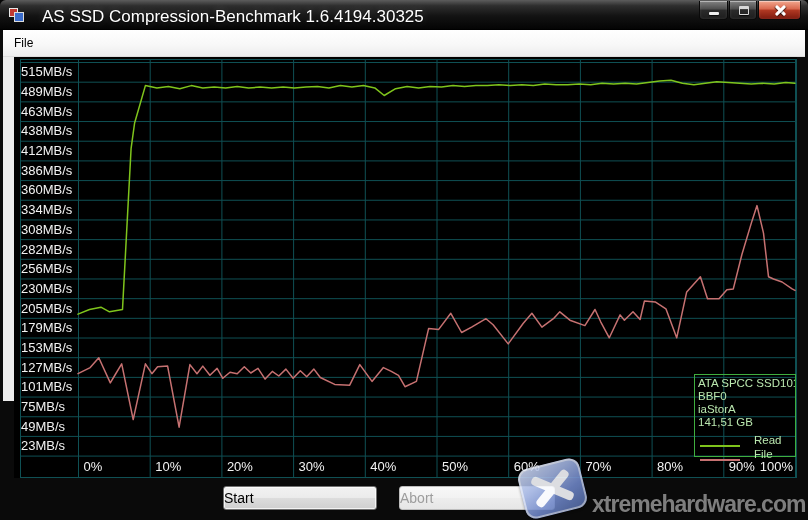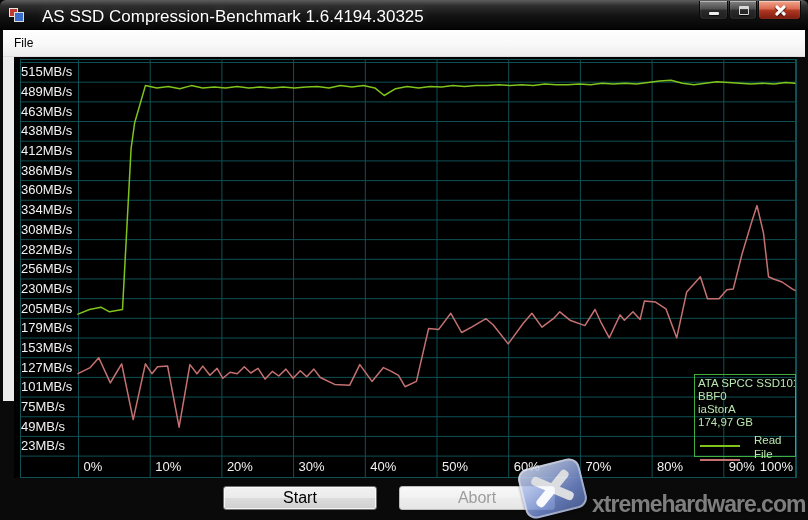--- a/index.html
+++ b/index.html
@@ -47,21 +47,21 @@
   .legend{position:absolute;left:680px;top:317px;width:102px;height:83px;
     border:1px solid #3fae3f;color:#b9e6ae;font-size:11.5px;line-height:13px;
     padding:2px 0 0 3px;background:transparent}
   .lg-line{white-space:nowrap;overflow:hidden}
   .legend-row{display:flex;align-items:flex-end;height:13px;margin-top:1px}
   .legend-row.first{margin-top:5px}
   .legend-swatch{display:inline-block;width:40px;height:2px;margin-left:2px;flex:none}
   .legend-label{margin-left:14px}
 
   
-  .form-btn{position:absolute;top:429px;height:24px;font-size:16px;text-align:center;
+  .form-btn{position:absolute;top:429px;height:24px;font-size:14px;text-align:left;
     line-height:22px;border-radius:3px}
   .start-btn{left:220px;width:154px;color:#000;border:1px solid #707070;
     background:linear-gradient(#f2f2f2,#ebebeb 50%,#dddddd 50%,#cfcfcf);
     box-shadow:inset 0 0 0 1px rgba(255,255,255,.75)}
   .abort-btn{left:396px;width:156px;color:#9d9d9d;border:1px solid #bcbcbc;
     background:linear-gradient(#f7f7f7,#f2f2f2 50%,#ededed 50%,#e6e6e6)}
 
   
   .watermark-logo{position:absolute;left:521px;top:463px;width:63px;height:51px;z-index:50;
     transform:rotate(-14deg);border-radius:11px;opacity:.88;
@@ -173,21 +173,21 @@
           <text x="714.8" y="414" fill="#f2f2f2" font-size="13" text-anchor="start">90%</text>
           <text x="779" y="414" fill="#f2f2f2" font-size="13" text-anchor="end">100%</text>
           <polyline points="64.0,257.1 75.5,252.5 86.9,250.2 95.5,254.8 108.5,252.5 117.1,91.3 120.6,66.0 131.4,28.6 142.9,30.9 154.3,29.4 165.8,31.7 177.3,28.6 188.8,30.9 200.2,30.1 211.7,30.9 223.2,29.4 234.6,30.9 246.1,30.1 257.6,30.9 269.1,30.1 280.5,30.9 292.0,30.1 303.5,29.4 314.9,30.9 326.4,28.6 337.9,30.1 349.4,28.6 360.8,30.9 370.2,38.5 381.6,31.7 393.1,29.4 404.6,30.9 416.0,29.4 427.5,30.1 439.0,28.6 450.5,29.4 461.9,28.6 473.4,28.6 484.9,27.8 496.4,28.6 507.8,27.8 519.3,28.6 530.8,27.1 542.2,27.8 553.7,27.8 565.2,27.1 576.7,27.8 588.1,26.3 599.6,27.1 611.1,26.3 622.5,27.1 634.0,25.5 645.5,24.0 657.0,23.2 668.4,26.3 679.9,27.8 691.4,26.3 702.8,24.8 714.3,25.5 725.8,26.3 737.3,27.1 748.7,26.3 760.2,27.1 771.7,25.5 781.0,26.3" fill="none" stroke="#7fc41c" stroke-width="1.5" stroke-linejoin="round" stroke-linecap="round"></polyline>
           <polyline points="64.0,316.7 76.2,310.6 84.8,300.7 96.3,325.9 101.3,317.5 107.7,306.8 119.2,362.6 131.4,306.8 137.9,316.7 143.6,309.8 153.6,309.1 165.1,370.2 175.9,307.6 183.0,316.7 188.8,309.1 195.9,318.3 203.1,311.4 208.8,321.3 216.0,315.2 223.2,316.7 230.3,309.8 236.8,316.0 244.0,311.4 251.1,322.1 258.3,314.4 264.8,319.0 271.9,312.1 279.1,321.3 286.3,313.7 292.7,319.8 299.9,312.1 306.3,320.5 320.7,327.4 335.7,328.2 345.8,307.6 358.0,324.4 369.4,310.6 377.3,314.4 384.5,318.3 391.0,329.7 402.4,324.4 414.6,271.6 424.7,272.4 436.8,256.3 447.6,275.5 457.6,270.1 472.0,261.7 479.1,267.8 494.2,286.9 509.3,266.3 517.9,256.3 527.9,270.1 539.4,261.7 545.8,254.8 555.9,263.2 570.9,268.6 581.0,252.5 586.7,264.8 595.3,280.8 606.1,257.9 610.4,263.2 619.0,254.8 626.1,262.5 630.4,244.1 641.2,244.9 651.9,251.8 662.7,280.8 672.7,234.9 686.4,219.7 693.5,241.8 705.0,241.8 712.9,232.7 719.3,231.9 727.9,197.5 738.0,163.9 743.0,148.6 749.5,176.1 754.5,219.7 759.5,222.0 768.1,225.0 778.1,231.9 781.0,233.4" fill="none" stroke="#c67171" stroke-width="1.5" stroke-linejoin="round" stroke-linecap="round"></polyline>
         </svg>
 
       <div class="legend" style="border-color: rgb(63, 174, 63); color: rgb(185, 230, 174);">
         <div class="lg-line">ATA SPCC SSD101</div>
         <div class="lg-line">BBF0</div>
         <div class="lg-line">iaStorA</div>
-        <div class="lg-line">174,97 GB</div>
+        <div class="lg-line">141,51 GB</div>
         <div class="legend-row first">
           <span class="legend-swatch" style="background: rgb(127, 196, 28);"></span>
           <span class="legend-label">Read</span>
         </div>
         <div class="legend-row">
           <span class="legend-swatch" style="background: rgb(198, 113, 113);"></span>
           <span class="legend-label">File</span>
         </div>
       </div>
     </div>

